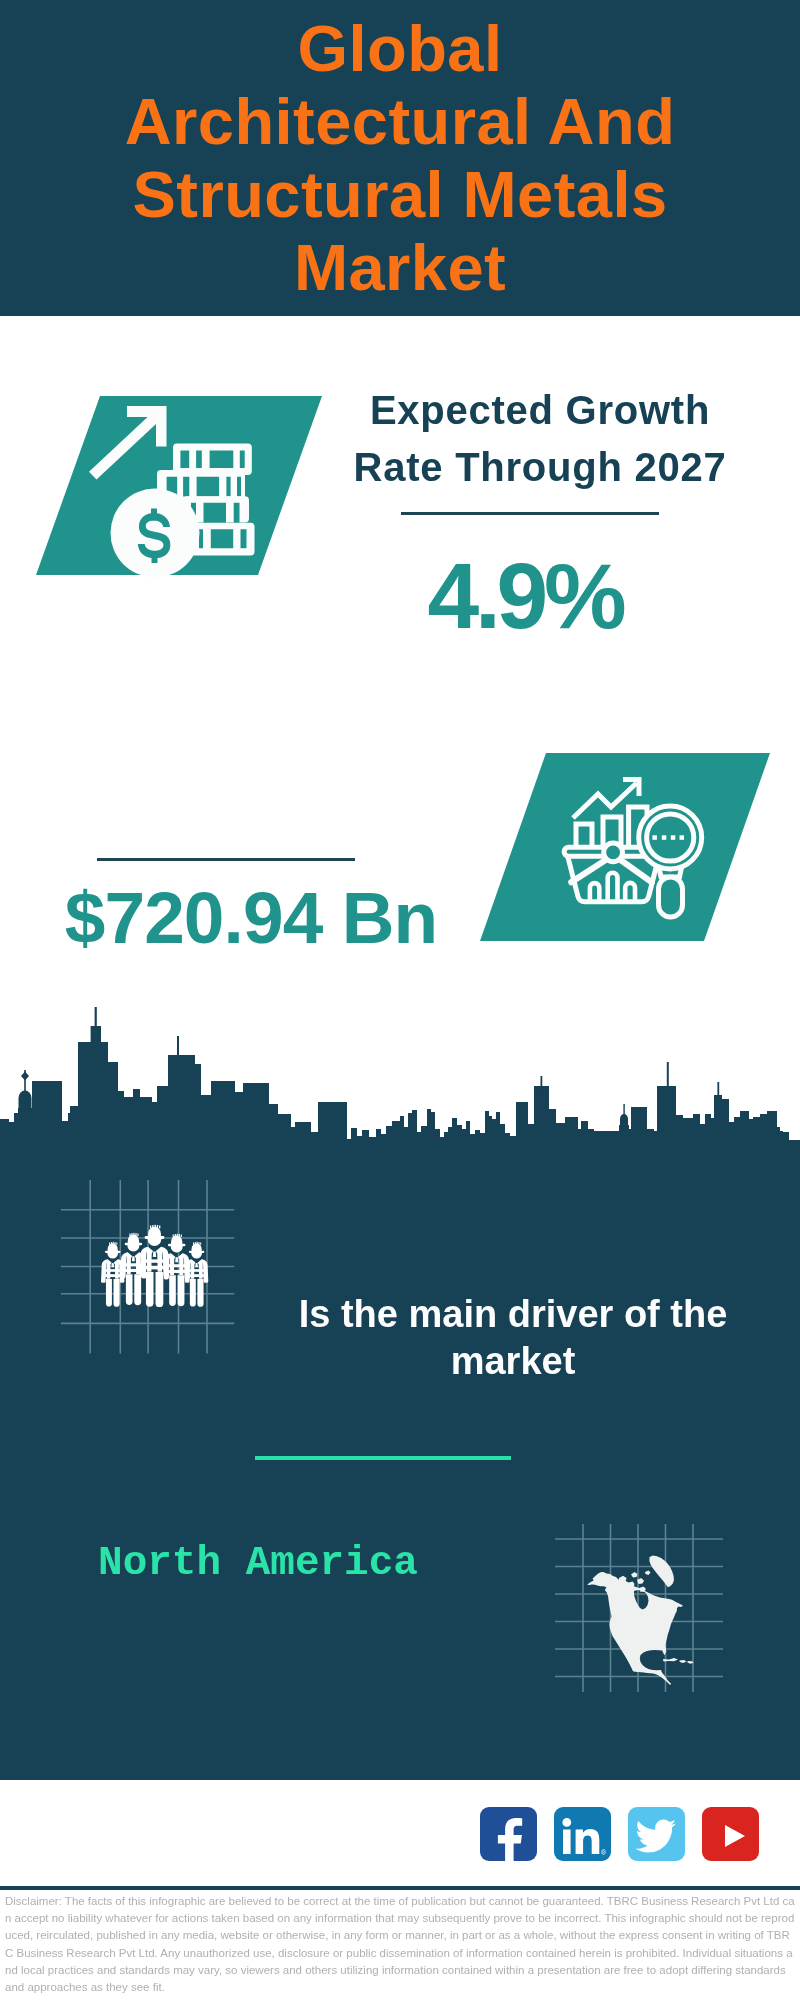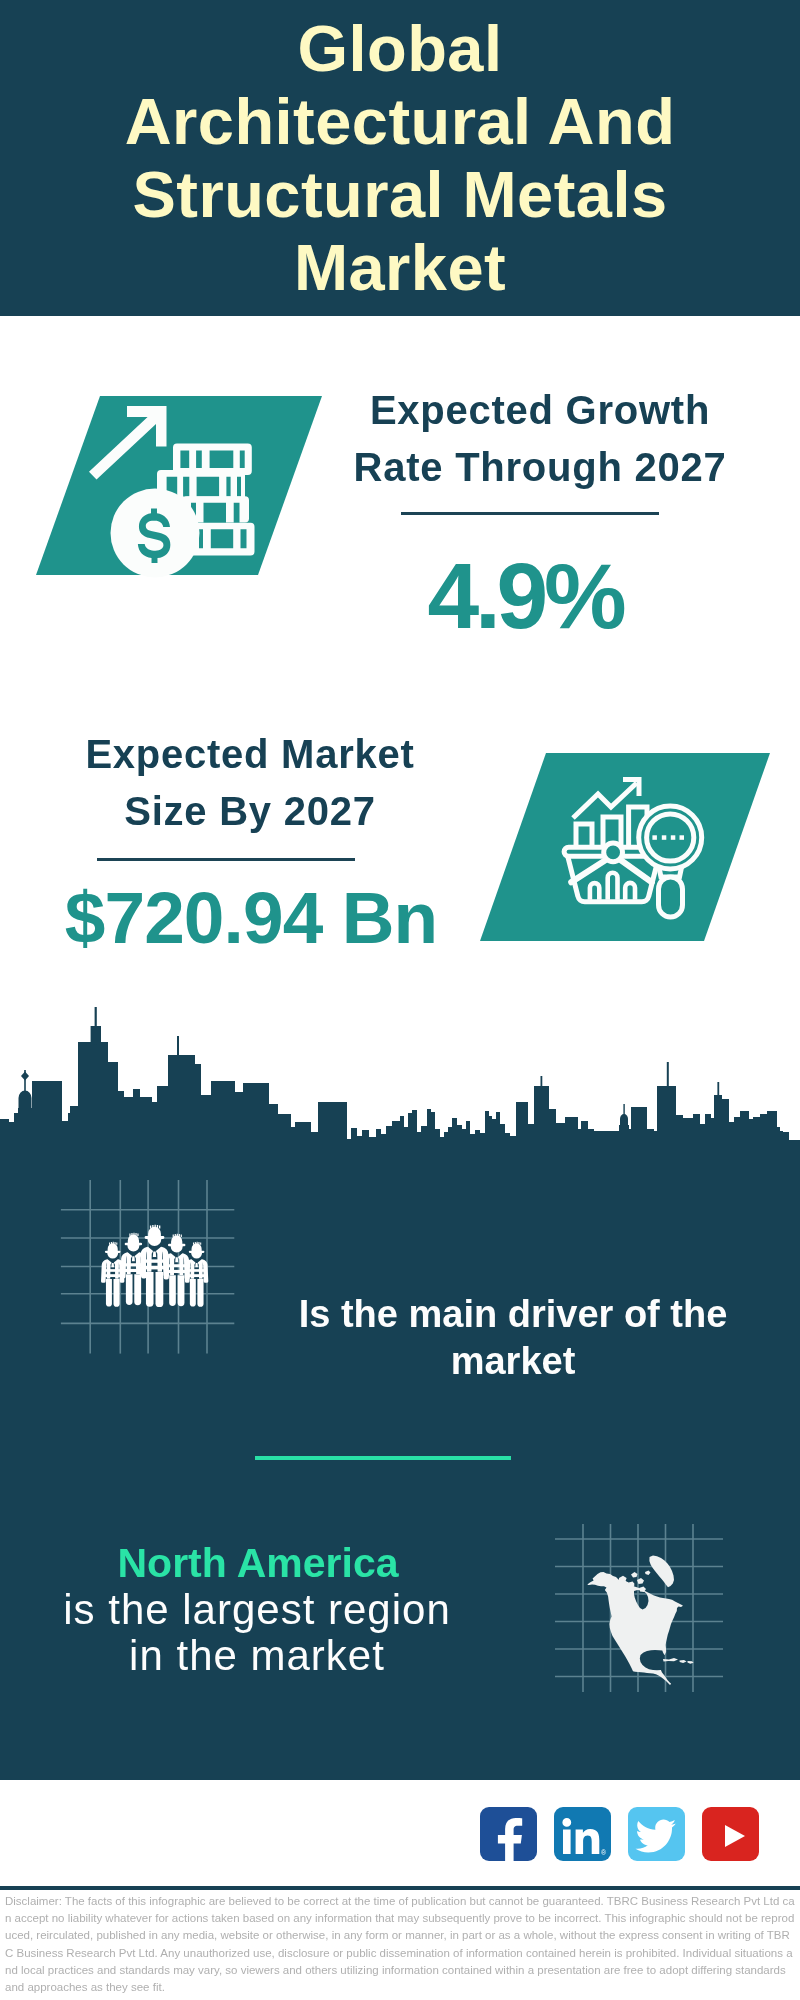--- a/index.html
+++ b/index.html
@@ -2,21 +2,21 @@
 <html><head>
 <meta charset="utf-8">
 <style>
   html,body{margin:0;padding:0;}
   body{width:800px;height:2000px;background:#ffffff;font-family:"Liberation Sans",sans-serif;overflow:hidden;}
   .page{position:relative;width:800px;height:2000px;background:#ffffff;}
 
   
   .header{position:absolute;left:0;top:0;width:800px;height:316px;background:#174154;}
   .header-title{position:absolute;left:0;top:12px;width:800px;text-align:center;
-    color:#fef9c3;font-size:65px;font-weight:bold;line-height:73px;letter-spacing:0.45px;
+    color:#f97316;font-size:65px;font-weight:bold;line-height:73px;letter-spacing:0.45px;
     white-space:pre-line;}
 
   
   .stat-head{position:absolute;color:#174154;font-weight:bold;font-size:40px;line-height:57px;
     text-align:center;letter-spacing:0.75px;white-space:pre-line;}
   .stat-rule{position:absolute;height:3px;background:#1c4455;}
   .stat-val{position:absolute;color:#1f938c;font-weight:bold;text-align:center;}
   .stat-val.pct{font-size:93px;line-height:96px;letter-spacing:-4.3px;}
   .stat-val.money{font-size:73px;line-height:86px;letter-spacing:-0.9px;}
 
@@ -105,22 +105,20 @@
       <rect x="184.5" y="130" width="24" height="40" rx="12" fill="#1f938c"></rect>
     </g>
     <g fill="#fbfdfc">
       <rect x="178.4" y="88.3" width="4.5" height="4.5"></rect>
       <rect x="187.8" y="88.3" width="4.5" height="4.5"></rect>
       <rect x="196.8" y="88.3" width="4.5" height="4.5"></rect>
       <rect x="205.5" y="88.3" width="4.5" height="4.5"></rect>
     </g>
   </svg>
 
-  <div class="stat-head" style="left:45px;top:726px;width:410px;">Expected Market
-Size By 2027</div>
   <div class="stat-rule" style="left:97px;top:858px;width:258px;"></div>
   <div class="stat-val money" style="left:46px;top:875px;width:410px;">$720.94 Bn</div>
 
   <div class="darkband" style="top:1140px;height:640px;"></div>
   <svg class="skyline" style="position:absolute;left:0;top:1000px;" width="800" height="165" viewBox="0 1000 800 165">
     <path fill="#174154" d="M0,1165 L0,1119 L9,1119 L9,1122 L14,1122 L14,1113 L18,1113 L18,1108 L32,1108 L32,1081 L62,1081 L62,1121 L68,1121 L68,1113 L70,1113 L70,1106 L78,1106 L78,1042 L108,1042 L108,1062 L118,1062 L118,1091 L124,1091 L124,1097 L133,1097 L133,1089 L140,1089 L140,1097 L152,1097 L152,1102 L157,1102 L157,1086 L168,1086 L168,1055 L195,1055 L195,1064 L201,1064 L201,1095 L211,1095 L211,1081 L235,1081 L235,1092 L243,1092 L243,1083 L269,1083 L269,1104 L278,1104 L278,1114 L291,1114 L291,1127 L295,1127 L295,1122 L311,1122 L311,1132 L318,1132 L318,1102 L347,1102 L347,1139 L351,1139 L351,1128 L357,1128 L357,1136 L362,1136 L362,1130 L369,1130 L369,1137 L376,1137 L376,1129 L381,1129 L381,1134 L386,1134 L386,1126 L392,1126 L392,1121 L400,1121 L400,1116 L404,1116 L404,1127 L408,1127 L408,1113 L412,1113 L412,1110 L417,1110 L417,1132 L421,1132 L421,1126 L427,1126 L427,1109 L431,1109 L431,1112 L435,1112 L435,1129 L440,1129 L440,1137 L444,1137 L444,1132 L448,1132 L448,1127 L452,1127 L452,1118 L457,1118 L457,1125 L462,1125 L462,1129 L466,1129 L466,1121 L470,1121 L470,1134 L475,1134 L475,1130 L480,1130 L480,1133 L485,1133 L485,1111 L489,1111 L489,1116 L492,1116 L492,1119 L496,1119 L496,1112 L500,1112 L500,1124 L505,1124 L505,1133 L510,1133 L510,1136 L516,1136 L516,1102 L528,1102 L528,1124 L534,1124 L534,1086 L549,1086 L549,1109 L556,1109 L556,1123 L565,1123 L565,1117 L578,1117 L578,1129 L581,1129 L581,1121 L588,1121 L588,1129 L594,1129 L594,1131 L619,1131 L619,1125 L629,1125 L629,1129 L631,1129 L631,1107 L647,1107 L647,1129 L654,1129 L654,1131 L657,1131 L657,1086 L676,1086 L676,1115 L683,1115 L683,1118 L693,1118 L693,1114 L700,1114 L700,1124 L705,1124 L705,1114 L711,1114 L711,1118 L714,1118 L714,1095 L722,1095 L722,1099 L729,1099 L729,1122 L734,1122 L734,1117 L740,1117 L740,1111 L749,1111 L749,1119 L753,1119 L753,1117 L760,1117 L760,1114 L767,1114 L767,1111 L777,1111 L777,1127 L780,1127 L780,1131 L783,1131 L783,1132 L789,1132 L789,1148 L800,1148 L800,1165 Z"></path>
     <g fill="#174154">
       <rect x="94.6" y="1007" width="2.2" height="38"></rect>
       <polygon points="90.6,1026 101,1026 101,1044 90.6,1044"></polygon>
       <rect x="177" y="1036" width="2" height="22"></rect>
@@ -180,23 +178,21 @@
         <path d="M-8.55,24.8 h7.55 v31.2 a3.78,3.78 0 0 1 -7.55,0 z"></path>
         <path d="M1.0,24.8 h7.8 v31.2 a3.9,3.9 0 0 1 -7.8,0 z"></path>
       </g>
     </defs>
   </svg>
 
   <div class="lower-sub" style="left:268px;top:1291px;width:490px;">Is the main driver of the
 market</div>
   <div class="teal-rule" style="left:255px;top:1456px;width:256px;"></div>
 
-  <div class="na-head" style="left:43px;top:1539px;width:430px;">North America</div>
-  <div class="na-sub" style="left:42px;top:1587px;width:430px;">is the largest region
-in the market</div>
+  <div class="na-head" style="left:43px;top:1539px;width:430px;font-family:Liberation Mono, monospace;">North America</div>
 
   <svg class="grid-panel" style="left:551px;top:1520px;" width="176" height="176" viewBox="0 0 176 176">
     <g stroke="#5c8290" stroke-width="1.6">
       <line x1="32" y1="4" x2="32" y2="172"></line>
       <line x1="59.5" y1="4" x2="59.5" y2="172"></line>
       <line x1="87" y1="4" x2="87" y2="172"></line>
       <line x1="114.5" y1="4" x2="114.5" y2="172"></line>
       <line x1="142" y1="4" x2="142" y2="172"></line>
       <line x1="4" y1="19" x2="172" y2="19"></line>
       <line x1="4" y1="46.5" x2="172" y2="46.5"></line>

